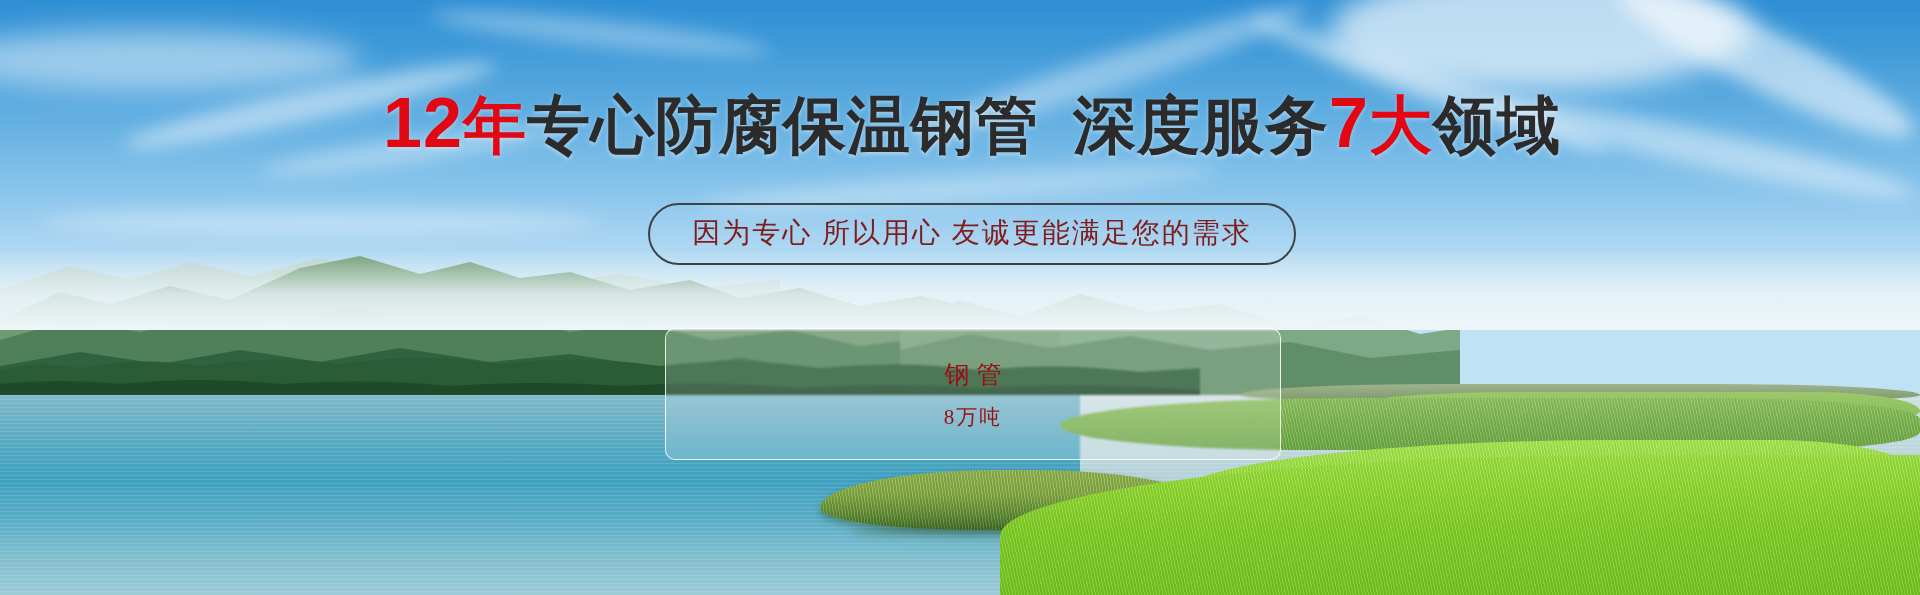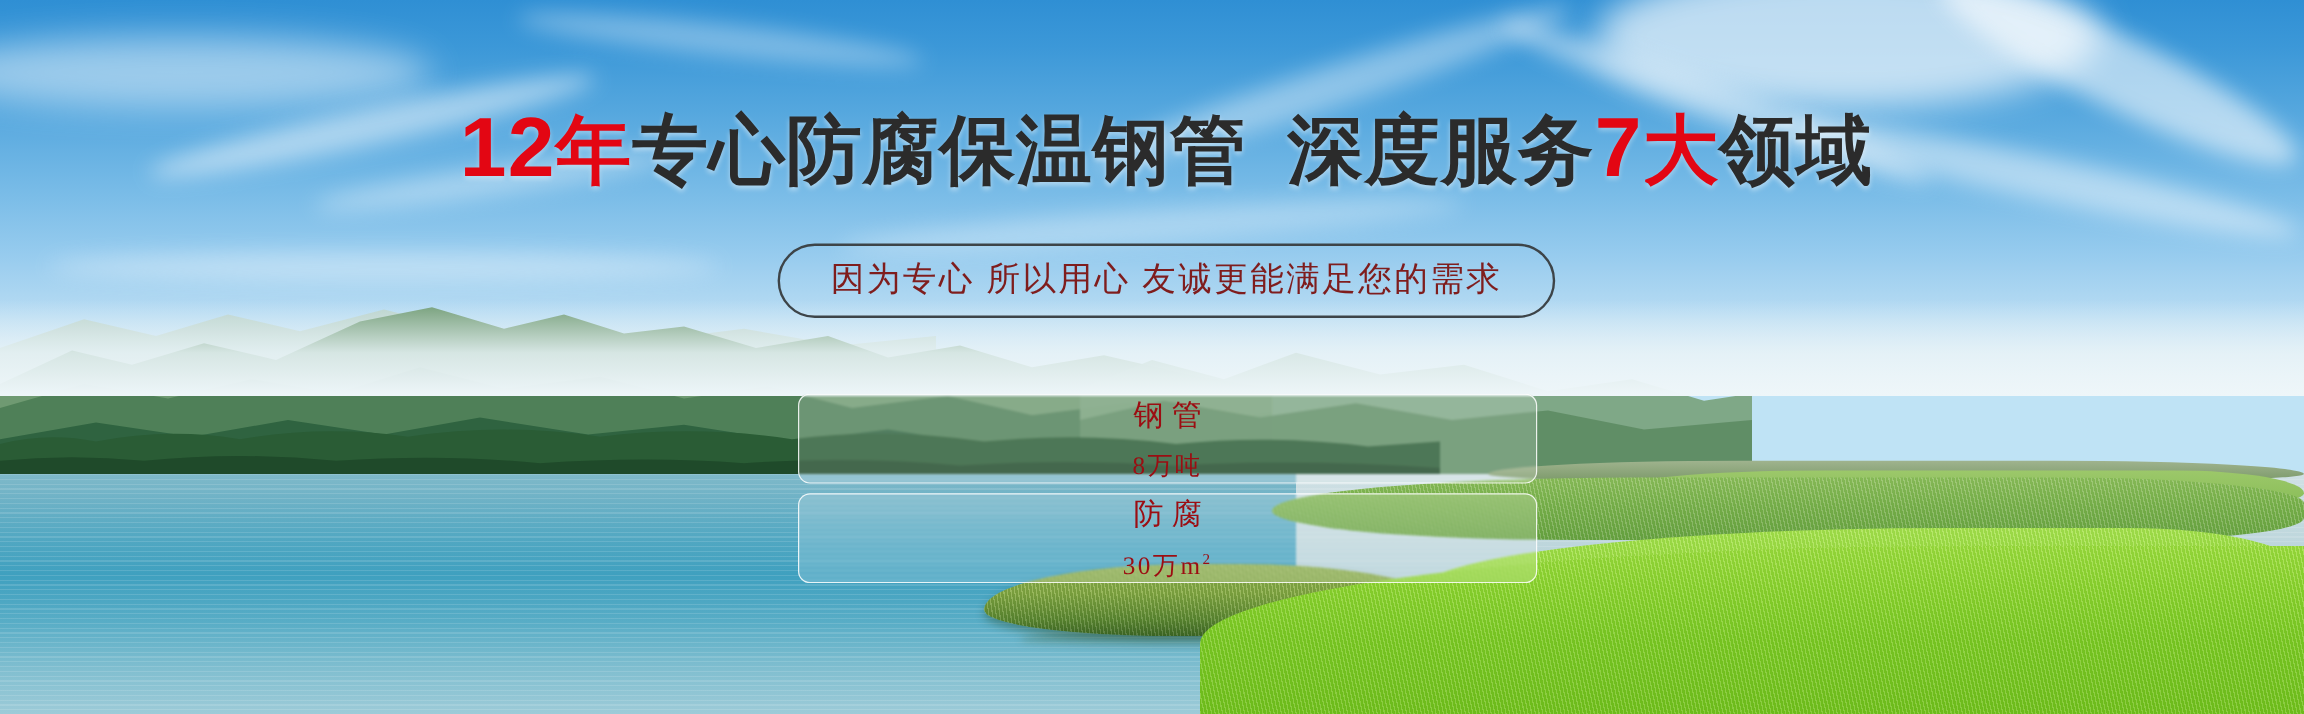--- a/index.html
+++ b/index.html
@@ -123,21 +123,21 @@
     border-radius:32px;
     font-size:28px; color:#7f1d1d; letter-spacing:2px;
     white-space:nowrap;
     font-family:"Liberation Sans","DejaVu Sans",sans-serif;
   }
 
   
   .cards{
     position:absolute; left:653px; top:328px;
     width:616px; height:132px;
-    display:flex; gap:8px;flex-direction:column;
+    display:flex; gap:24px;
   }
   .card{
     flex:1;
     border:1px solid rgba(255,255,255,.85);
     border-radius:10px;
     background:rgba(255,255,255,.17);
     display:flex; flex-direction:column;
     align-items:center; justify-content:center;
     gap:12px;
     backdrop-filter:blur(1px);
@@ -246,21 +246,17 @@
       <div class="subtitle">因为专心 所以用心  友诚更能满足您的需求</div>
     </div>
 
     <div class="cards">
 
       <div class="card">
         <div class="card-title">钢管</div>
         <div class="card-value"><span>8万吨</span></div>
       </div>
 
-      <div class="card">
-        <div class="card-title">防腐</div>
-        <div class="card-value"><span>30万m</span><sup>2</sup></div>
-      </div>
 
 
     </div>
   </div>
 </div>
 
 </body></html>

